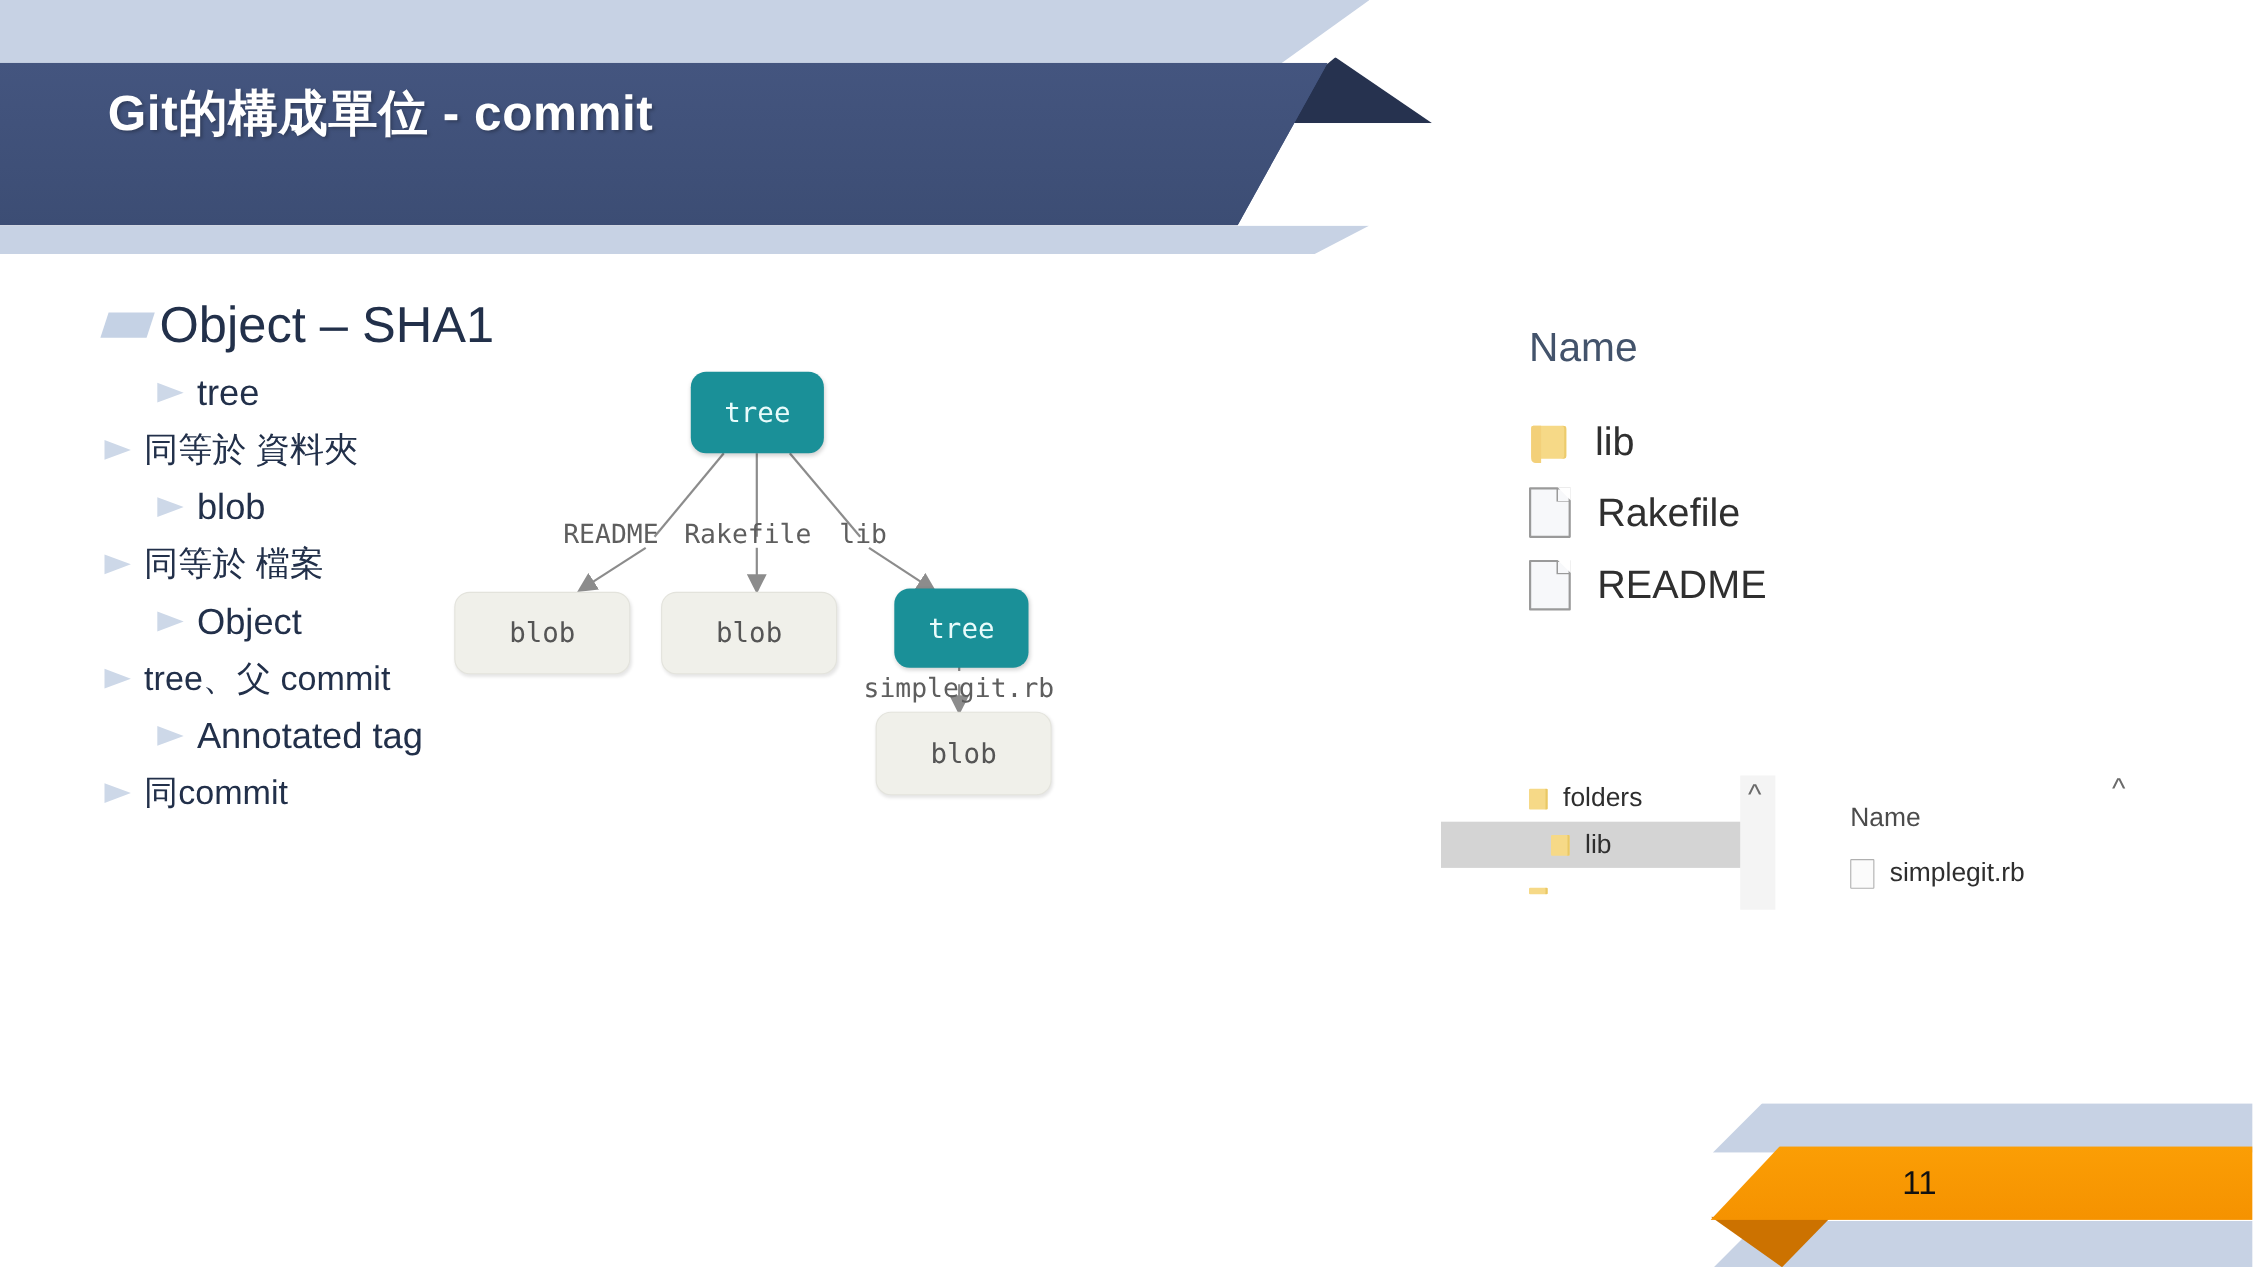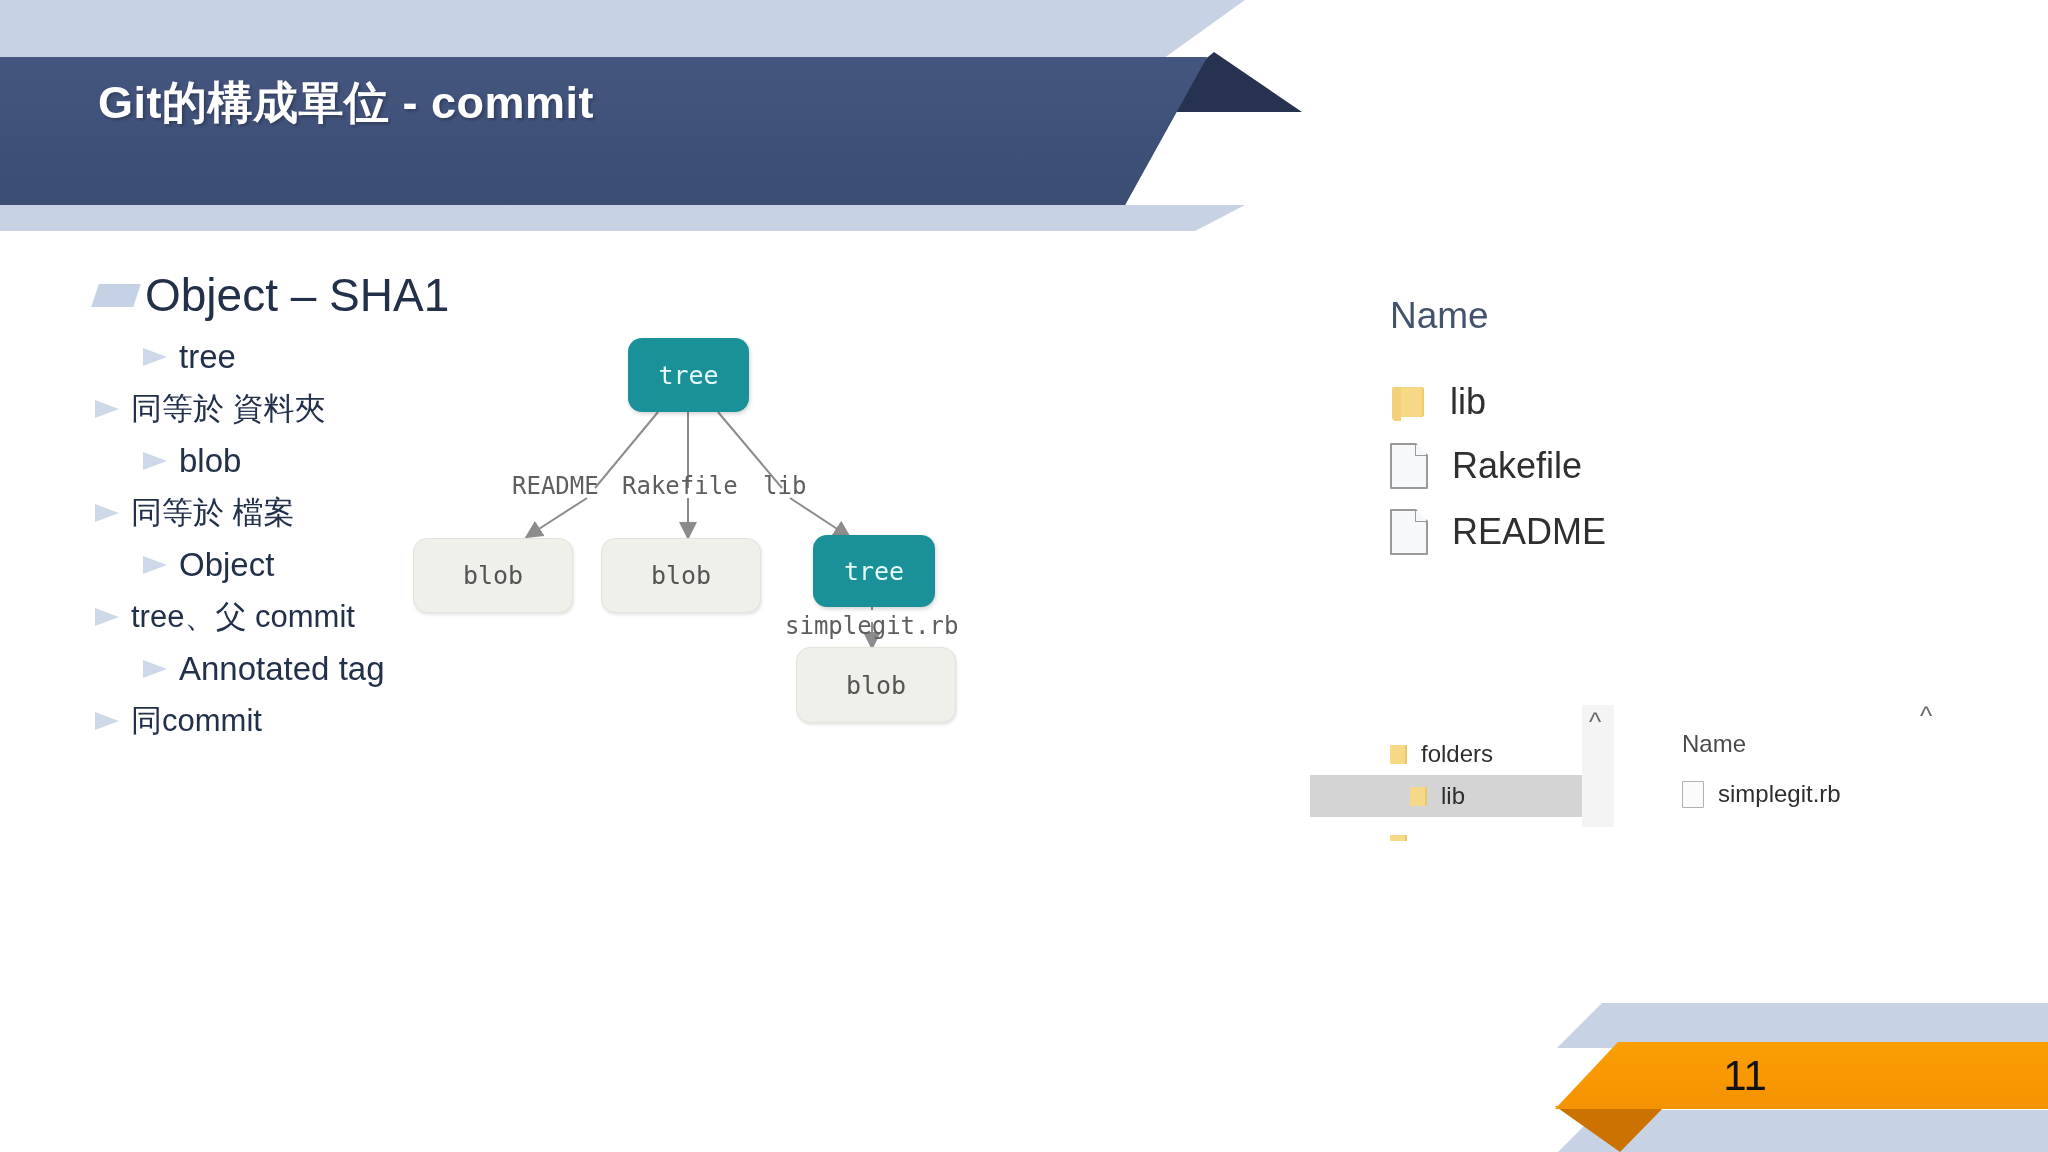--- a/index.html
+++ b/index.html
@@ -222,21 +222,21 @@
 
   
   .mini {
     position: absolute;
     left: 1310px; top: 705px;
     width: 720px; height: 125px;
   }
   .mini-tree {
     position: absolute;
     left: 0; top: 0;
-    width: 290px; height: 122px; margin-top: 28px;
+    width: 290px; height: 122px;
   }
   .mini-row {
     display: flex;
     align-items: center;
     height: 42px;
     padding-left: 80px;
   }
   .mini-row.sel {
     background: #d4d4d4;
     padding-left: 100px;
@@ -322,21 +322,21 @@
     position: absolute;
     left: 1555px; top: 1042px;
     width: 493px; height: 67px;
     background: linear-gradient(180deg,#fb9e05 0%,#f59200 100%);
     clip-path: polygon(63px 0, 493px 0, 493px 67px, 0 67px);
   }
   .page-num {
     position: absolute;
     left: 1745px; top: 1076px;
     transform: translate(-50%,-50%);
-    font-size: 42px;
+    font-size: 30px;
     color: #111111;
   }
 </style>
 </head>
 <body>
 
 <div class="slide">
 
   <div class="hdr-blue-top"></div>
   <div class="hdr-fold"></div>

